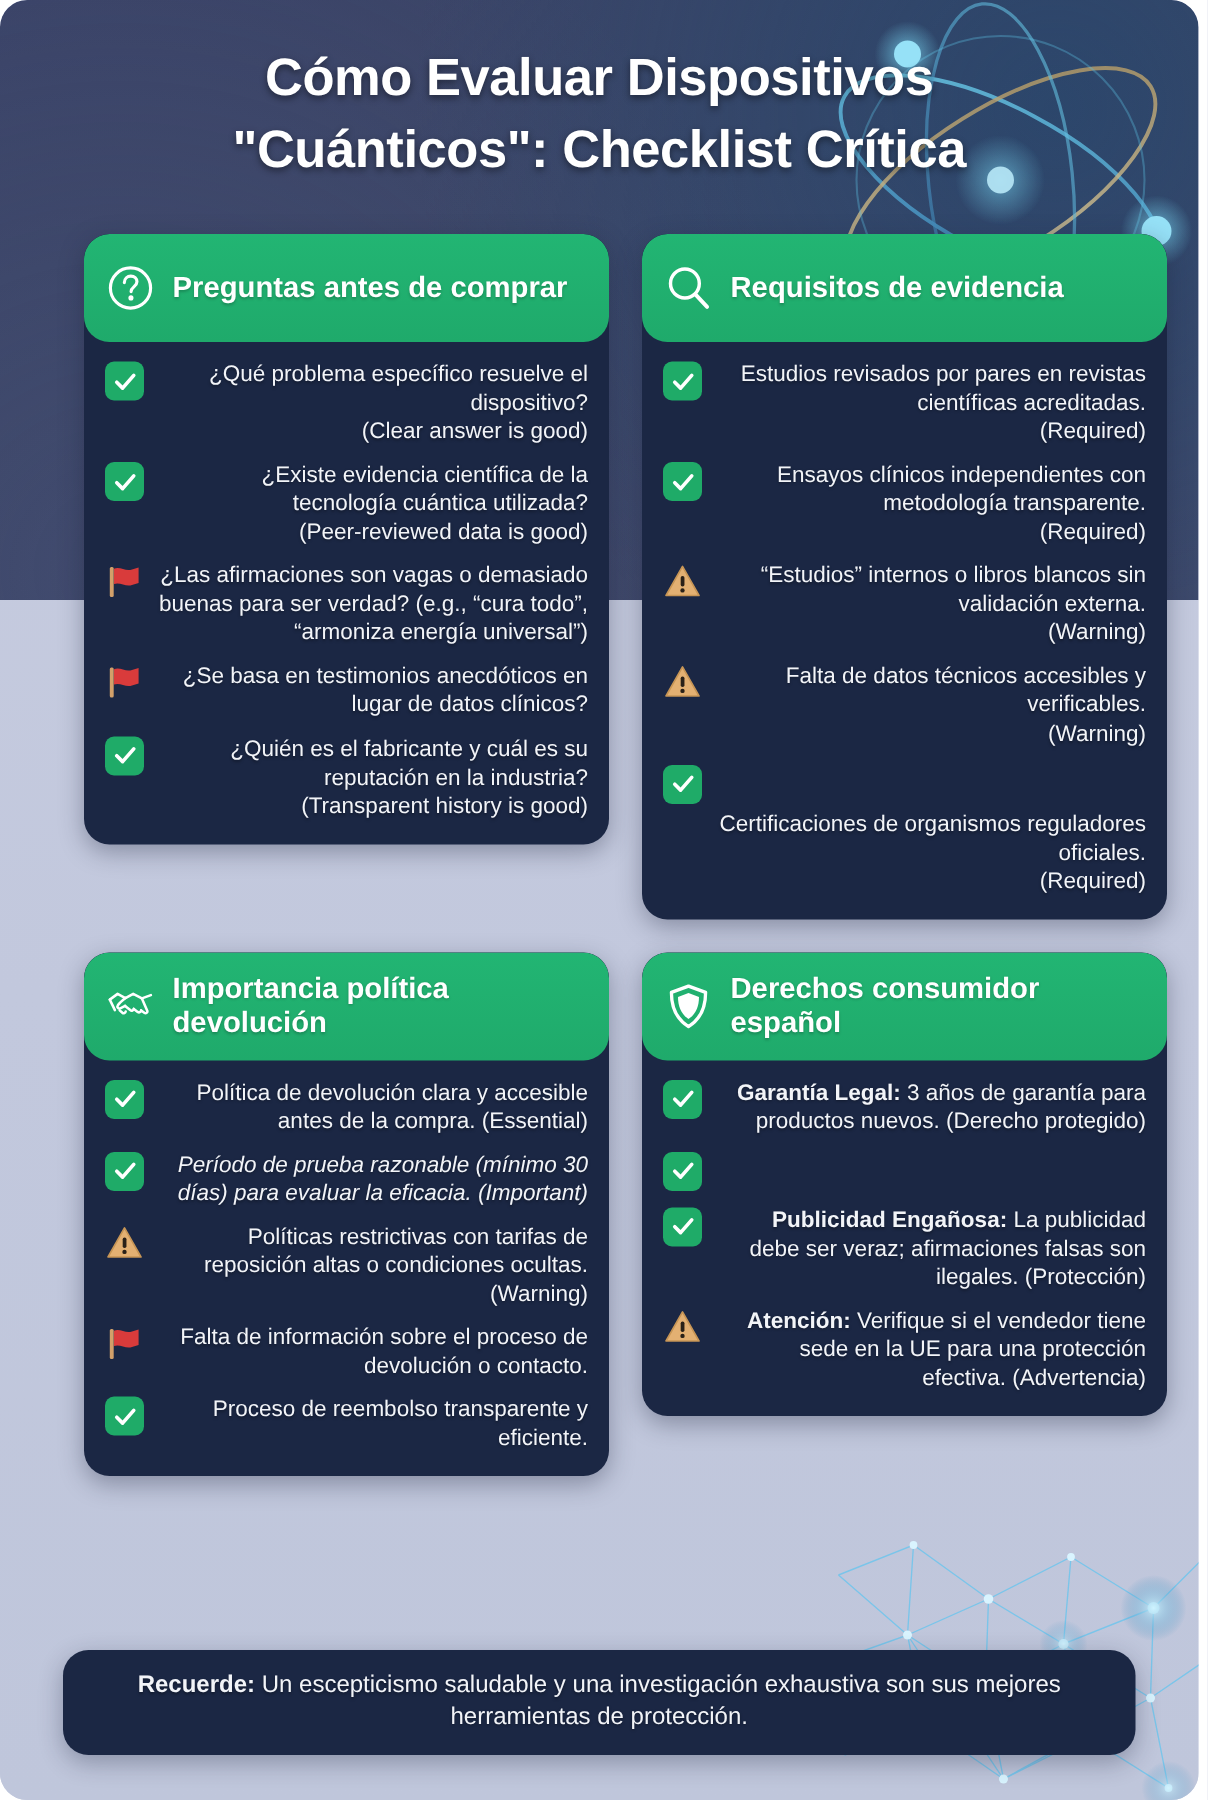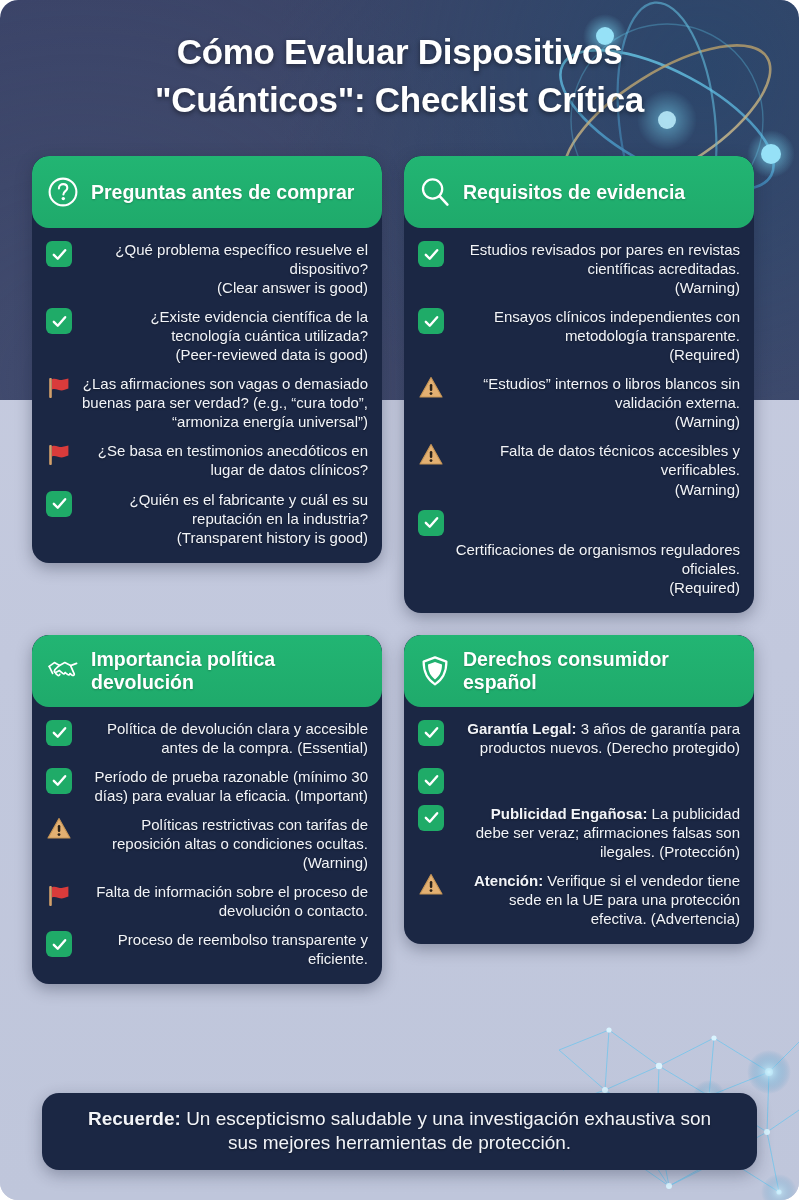--- a/index.html
+++ b/index.html
@@ -75,21 +75,21 @@
     font-weight: bold;
     color: #ffffff;
     line-height: 1.36;
     letter-spacing: -0.3px;
     text-shadow: 0 2px 5px rgba(0,0,0,.45);
   }
 
   
   .grid {
     position: absolute;
-    left: 32px;
+    left: 56px;
     top: 156px;
     width: 722px;
     display: grid;
     grid-template-columns: 350px 350px;
     column-gap: 22px;
     row-gap: 22px;
     z-index: 4;
   }
   .card {
     background: #1b2744;
@@ -163,21 +163,21 @@
     bottom: 30px;
     background: #1b2744;
     border-radius: 17px;
     padding: 14px 30px;
     text-align: center;
     box-shadow: 0 5px 16px rgba(25,32,55,.32);
     z-index: 6;
   }
   .footer-text {
     color: #f2f4f8;
-    font-size: 19px;
+    font-size: 16px;
     line-height: 1.3;
     text-shadow: 0 1px 2px rgba(0,0,0,.35);
   }
   .footer-text b { font-weight: bold; }
 </style>
 </head>
 <body>
 
 <div class="poster">
 
@@ -295,21 +295,21 @@
         <div class="card-body">
           <div class="item">
             <div class="item-icon">
               <span class="ico-check">
                 <svg viewBox="0 0 24 24">
                   <path d="M4 12.5 L9.5 18 L20 6" fill="none" stroke="#ffffff" stroke-width="3.4" stroke-linecap="round" stroke-linejoin="round"></path>
                 </svg>
               </span>
             </div>
             <div class="item-text" style="white-space: pre-line;">Estudios revisados por pares en revistas científicas acreditadas.
-(Warning)</div>
+(Required)</div>
           </div>
           <div class="item">
             <div class="item-icon">
               <span class="ico-check">
                 <svg viewBox="0 0 24 24">
                   <path d="M4 12.5 L9.5 18 L20 6" fill="none" stroke="#ffffff" stroke-width="3.4" stroke-linecap="round" stroke-linejoin="round"></path>
                 </svg>
               </span>
             </div>
             <div class="item-text" style="white-space: pre-line;">Ensayos clínicos independientes con metodología transparente.
@@ -377,21 +377,21 @@
             <div class="item-text" style="white-space: pre-line;">Política de devolución clara y accesible antes de la compra. (Essential)</div>
           </div>
           <div class="item">
             <div class="item-icon">
               <span class="ico-check">
                 <svg viewBox="0 0 24 24">
                   <path d="M4 12.5 L9.5 18 L20 6" fill="none" stroke="#ffffff" stroke-width="3.4" stroke-linecap="round" stroke-linejoin="round"></path>
                 </svg>
               </span>
             </div>
-            <div class="item-text" style="white-space: pre-line;">Período de prueba razonable (mínimo 30 días) para evaluar la eficacia. (Important)</div>
+            <div class="item-text" style="white-space: pre-line; font-style: italic;">Período de prueba razonable (mínimo 30 días) para evaluar la eficacia. (Important)</div>
           </div>
           <div class="item">
             <div class="item-icon">
               <svg viewBox="0 0 26 26" style="width:26px;height:26px;display:block">
                 <path d="M13 2.6 L24 22 L2 22 Z" fill="#e3b072" stroke="#c79555" stroke-width="1.1" stroke-linejoin="round"></path>
                 <rect x="11.8" y="9" width="2.5" height="7" rx="1.2" fill="#2a2118"></rect>
                 <circle cx="13" cy="18.6" r="1.45" fill="#2a2118"></circle>
               </svg>
             </div>
             <div class="item-text" style="white-space: pre-line;">Políticas restrictivas con tarifas de reposición altas o condiciones ocultas. (Warning)</div>

